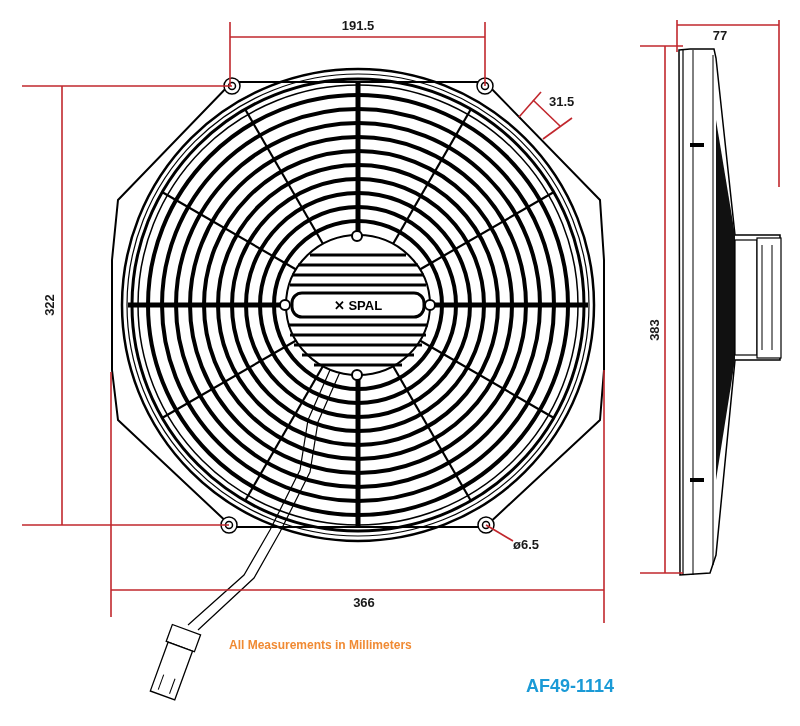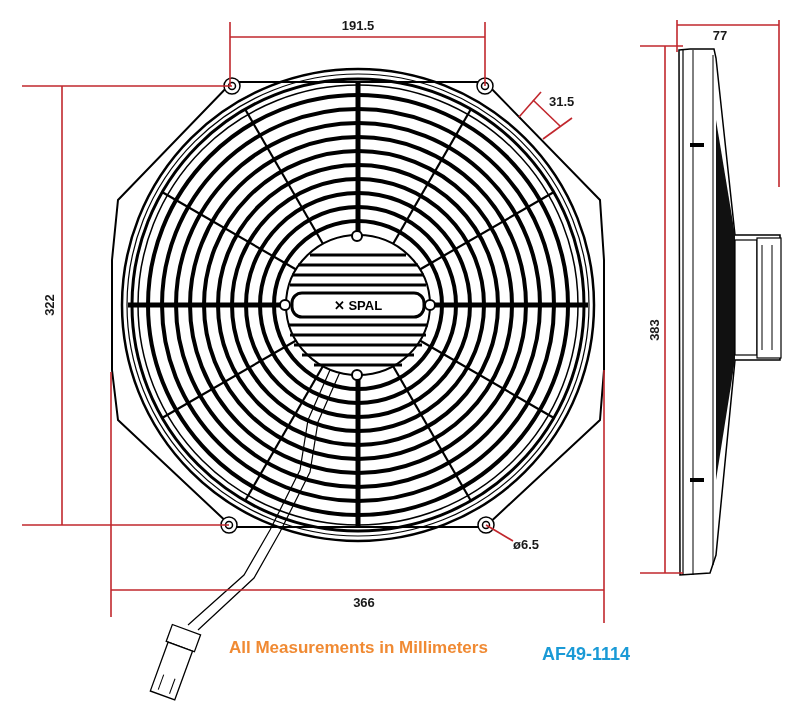--- a/index.html
+++ b/index.html
@@ -2,22 +2,22 @@
 <html><head>
 <meta charset="utf-8">
 <style>
   html,body{margin:0;padding:0;background:#ffffff;}
   body{width:800px;height:726px;overflow:hidden;position:relative;font-family:"Liberation Sans",sans-serif;}
   #drawing{position:absolute;left:0;top:0;width:800px;height:726px;}
   .dim{stroke:#c1272d;stroke-width:1.6;fill:none;}
   .ink{stroke:#000;fill:none;}
   .dimtext{font-family:"Liberation Sans",sans-serif;font-weight:bold;font-size:13px;fill:#1a1a1a;}
   .note{position:absolute;font-family:"Liberation Sans",sans-serif;font-weight:bold;}
-  #note-units{left:229px;top:638px;font-size:17px;color:#f08a33;}
-  #note-part{left:526px;top:644px;font-size:18px;color:#1a9ad6;margin-left:16px;}
+  #note-units{left:229px;top:638px;font-size:12px;color:#f08a33;}
+  #note-part{left:526px;top:676px;font-size:18px;color:#1a9ad6;}
 </style>
 </head>
 <body>
 
 <svg id="drawing" viewBox="0 0 800 726" xmlns="http://www.w3.org/2000/svg">
 
   <g>
 
     <path class="ink" stroke-width="2" d="M232,82 L485,82 L600,200 L604,260 L604,370 L600,420 L485,527 L232,527 L118,420 L112,370 L112,260 L118,200 Z" fill="none"></path>
 

